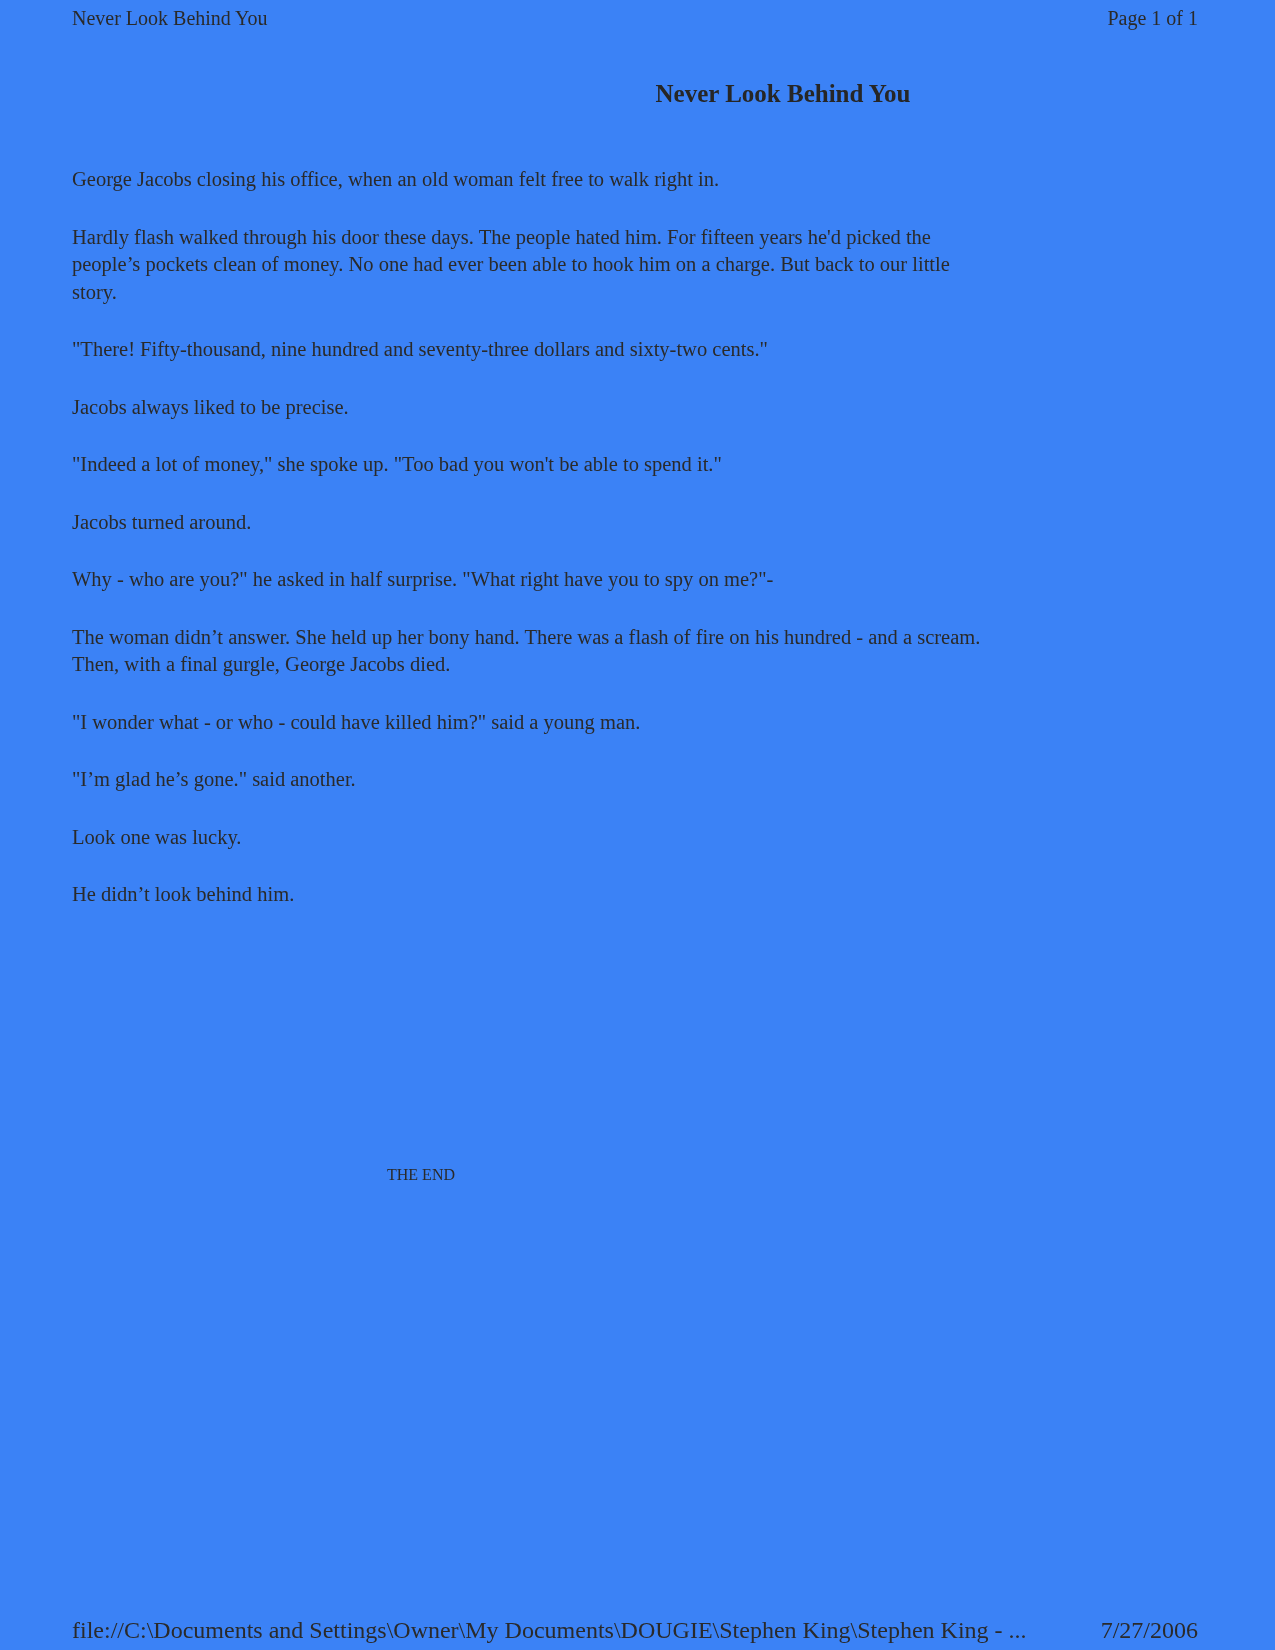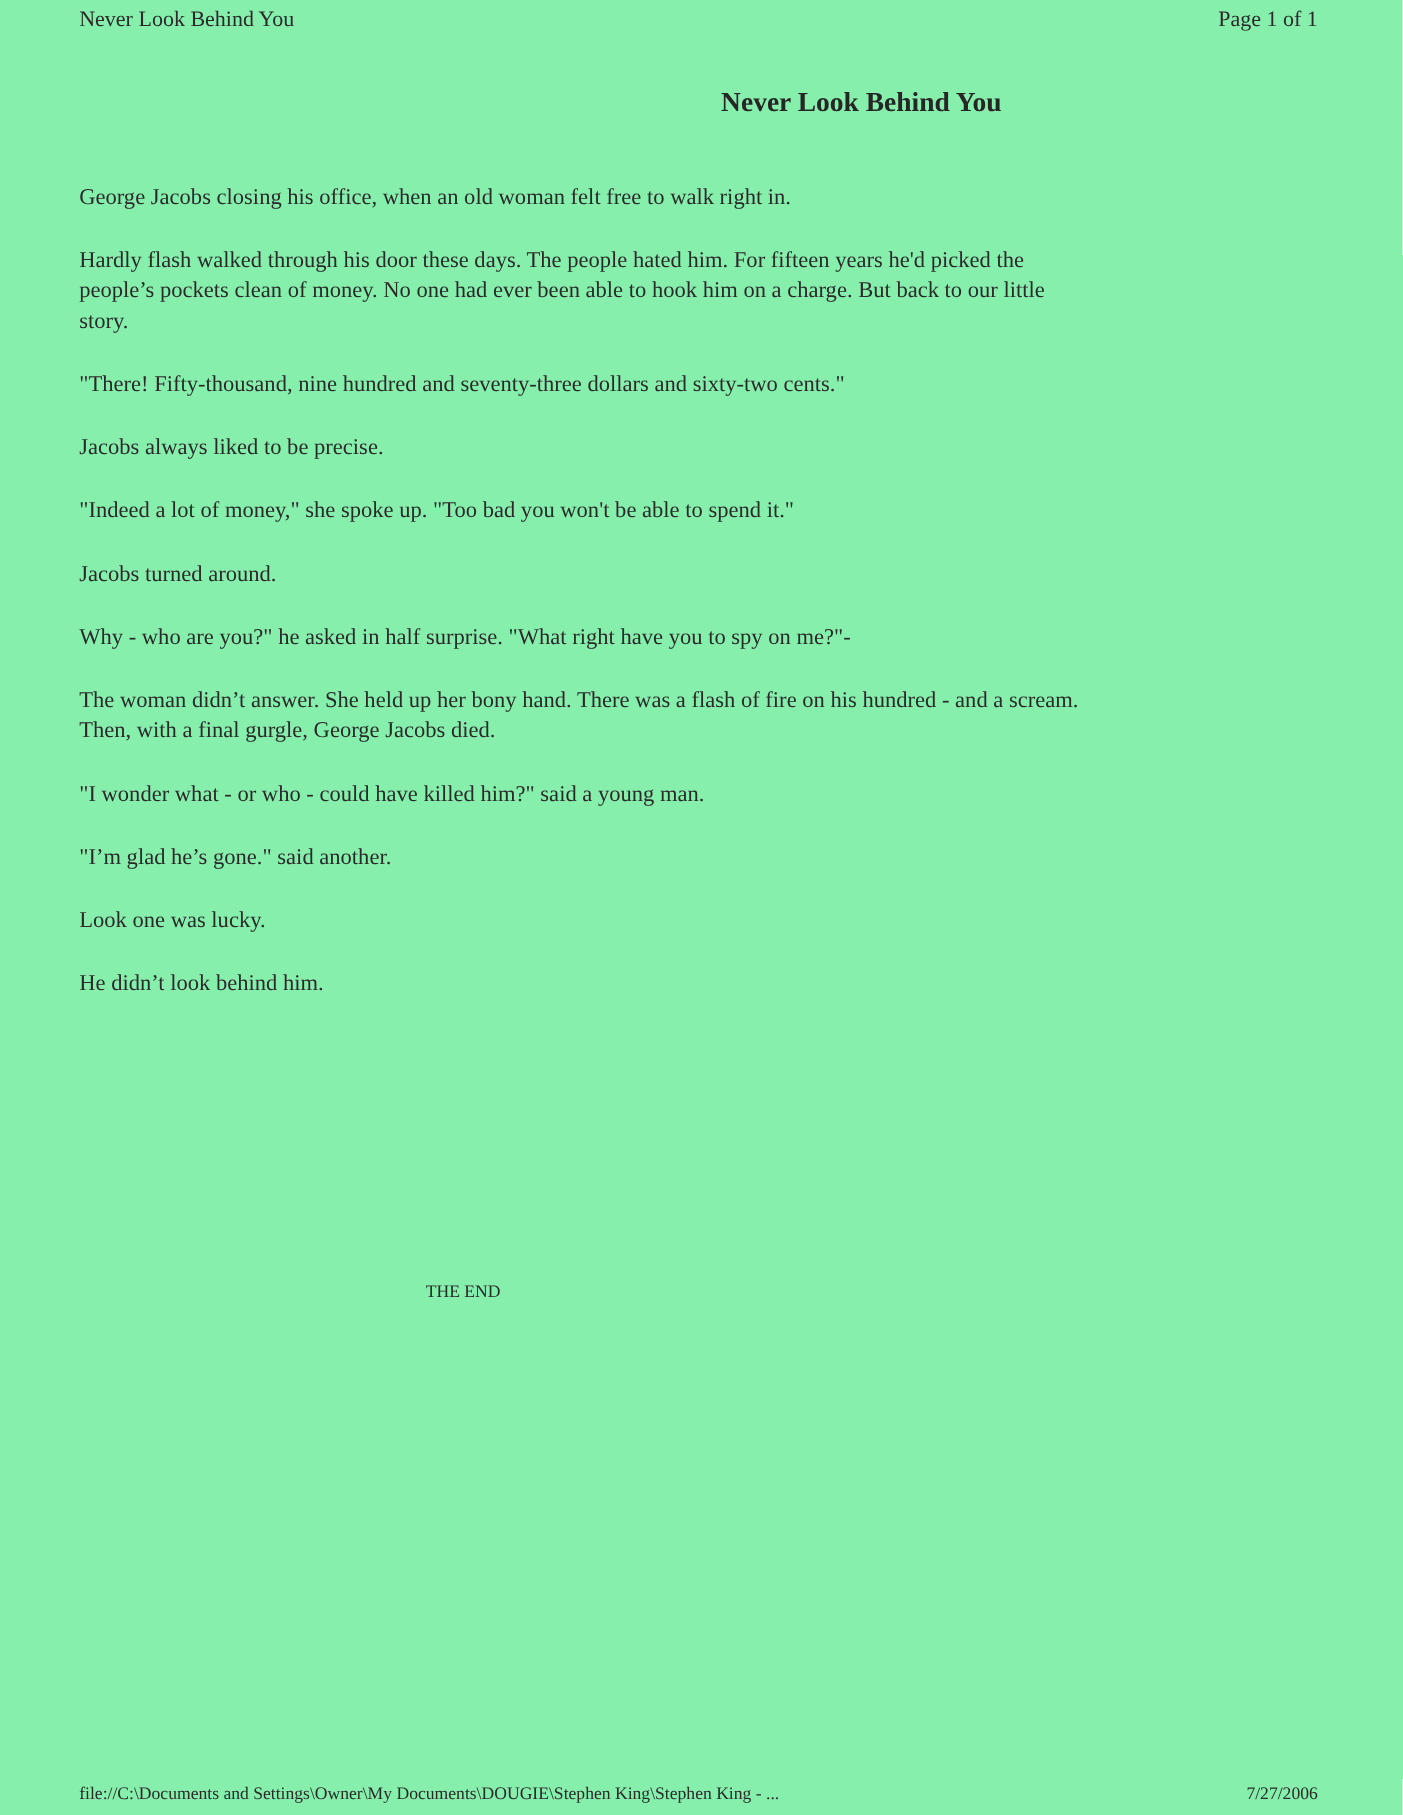--- a/index.html
+++ b/index.html
@@ -9,21 +9,21 @@
     height: 1650px;
     font-family: "Liberation Serif", "DejaVu Serif", serif;
     color: #222222;
     position: relative;
     overflow: hidden;
   }
   .page {
     position: relative;
     width: 1275px;
     height: 1650px;
-    background: #86efac;
+    background: #3b82f6;
   }
   .running-header {
     display: flex;
     justify-content: space-between;
     align-items: flex-start;
     padding: 6px 77px 0 72px;
     font-size: 20px;
     line-height: 24px;
     color: #2a2a2a;
   }
@@ -56,21 +56,21 @@
     color: #2a2a2a;
   }
   .running-footer {
     position: absolute;
     left: 72px;
     right: 77px;
     top: 1618px;
     display: flex;
     justify-content: space-between;
     align-items: flex-end;
-    font-size: 16px;
+    font-size: 24px;
     line-height: 25px;
     color: #2a2a2a;
   }
   .footer-path { white-space: pre; }
   .footer-date { white-space: pre; }
 </style>
 </head>
 <body>
 
 <div class="page">

